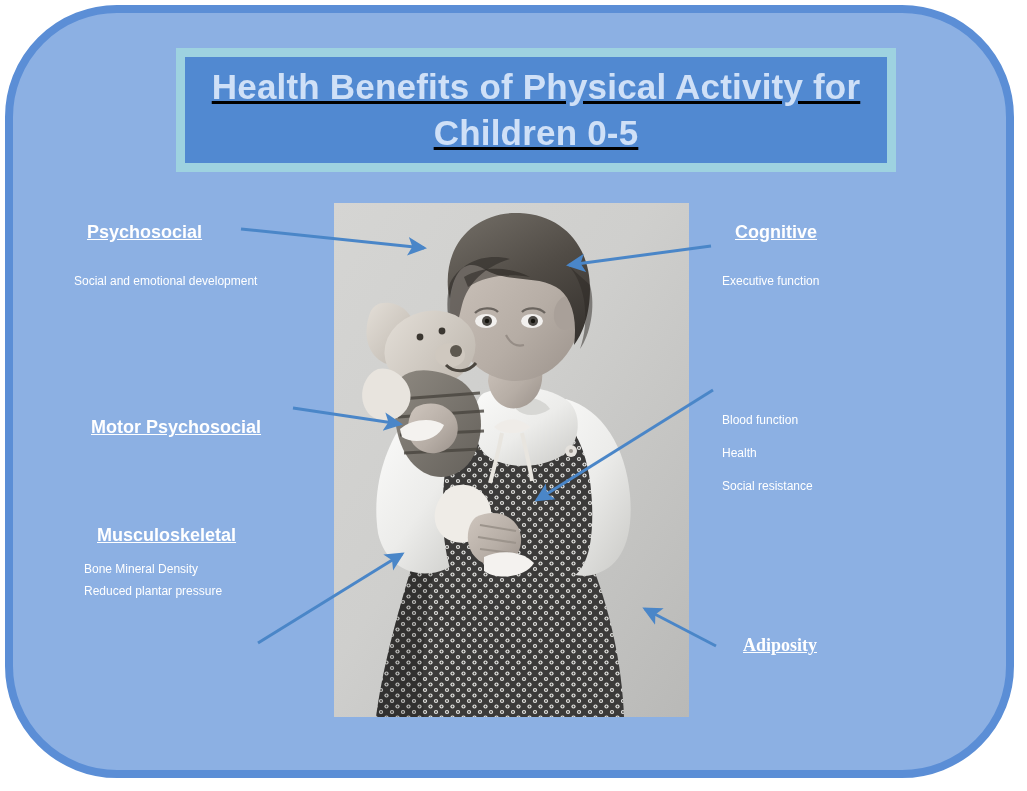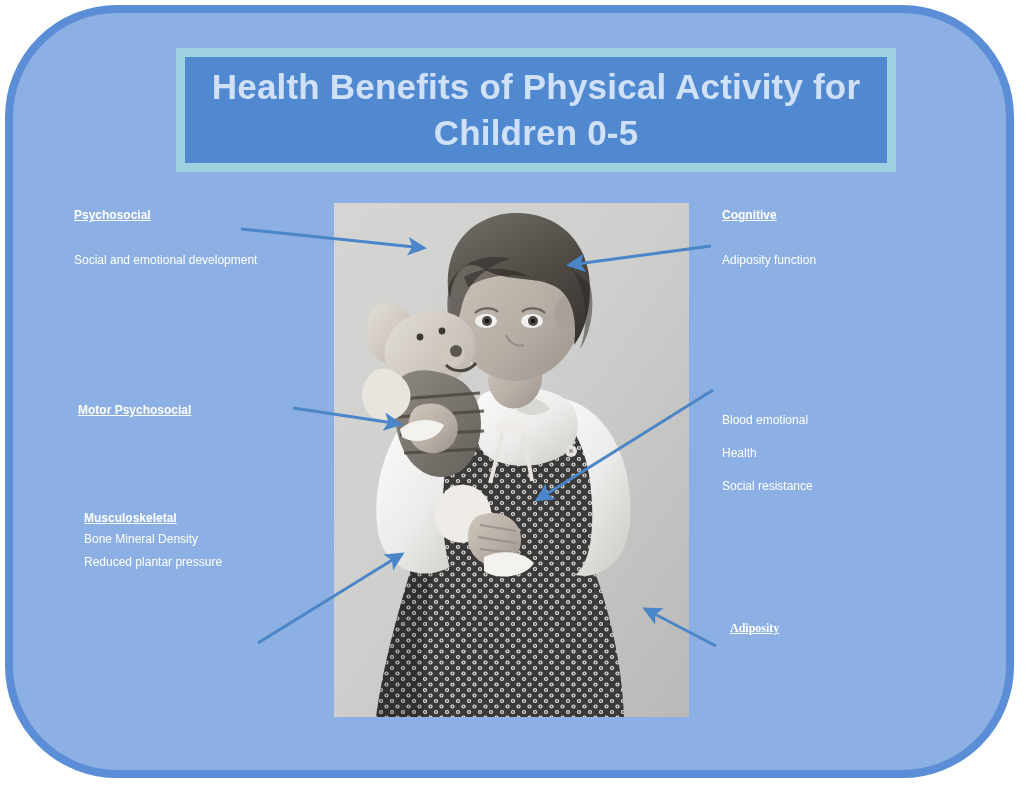--- a/index.html
+++ b/index.html
@@ -44,20 +44,21 @@
   .title-inner {
     position: absolute;
     left: 9px;
     top: 9px;
     right: 9px;
     bottom: 9px;
     background: #5189d1;
     display: flex;
     align-items: center;
     justify-content: center;
+    text-decoration: underline;
   }
   .title-text {
     color: #cfe0f7;
     font-size: 35px;
     font-weight: bold;
     line-height: 1.32;
     text-align: center;
     letter-spacing: 0.2px;
     padding: 0 18px;
   }
@@ -72,25 +73,25 @@
     background: #c9c9c9;
   }
   .photo svg { display: block; }
 
   
   .label-group {
     position: absolute;
     color: #ffffff;
   }
   .lbl-head {
-    font-size: 12px;
+    font-size: 18px;
     font-weight: bold;
     text-decoration: underline;
     white-space: nowrap;
-    margin: 0;
+    margin: 13px;
     line-height: 1.25;
   }
   .lbl-item {
     font-size: 12px;
     font-weight: normal;
     white-space: nowrap;
     margin: 0;
     line-height: 1.58;
   }
   .lbl-item.wrap { white-space: normal; }
@@ -256,29 +257,29 @@
     </g>
   </svg>
 
   <div class="label-group" id="grp-psychosocial">
     <div class="lbl-head">Psychosocial</div>
     <div class="lbl-item wrap">Social and emotional development</div>
   </div>
 
   <div class="label-group" id="grp-cognitive">
     <div class="lbl-head">Cognitive</div>
-    <div class="lbl-item">Adiposity function</div>
+    <div class="lbl-item">Executive function</div>
   </div>
 
   <div class="label-group" id="grp-motor">
     <div class="lbl-head">Motor Psychosocial</div>
   </div>
 
   <div class="label-group" id="grp-cardio">
-    <div class="lbl-item">Blood emotional</div>
+    <div class="lbl-item">Blood function</div>
     <div class="lbl-item">Health</div>
     <div class="lbl-item">Social resistance</div>
   </div>
 
   <div class="label-group" id="grp-musculo">
     <div class="lbl-head">Musculoskeletal</div>
     <div class="lbl-item">Bone Mineral Density</div>
     <div class="lbl-item wrap" style="width:180px">Reduced plantar pressure</div>
   </div>
 

